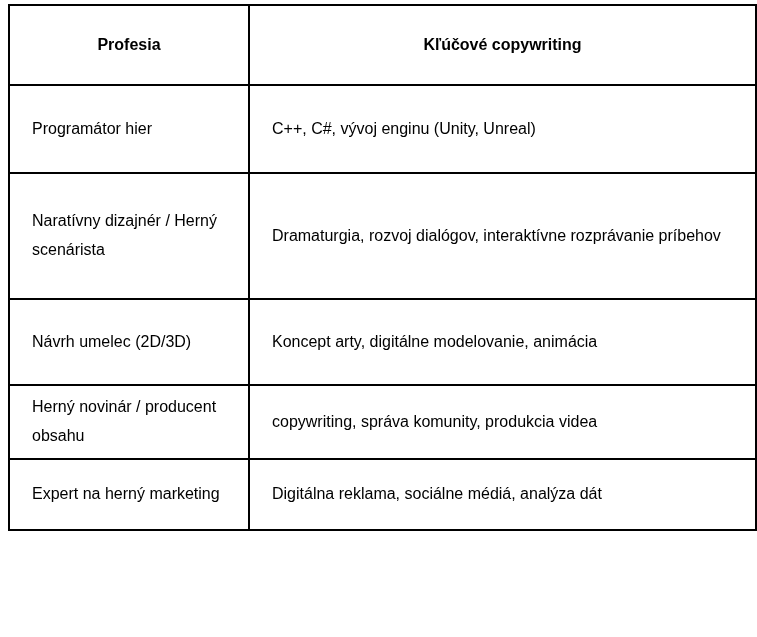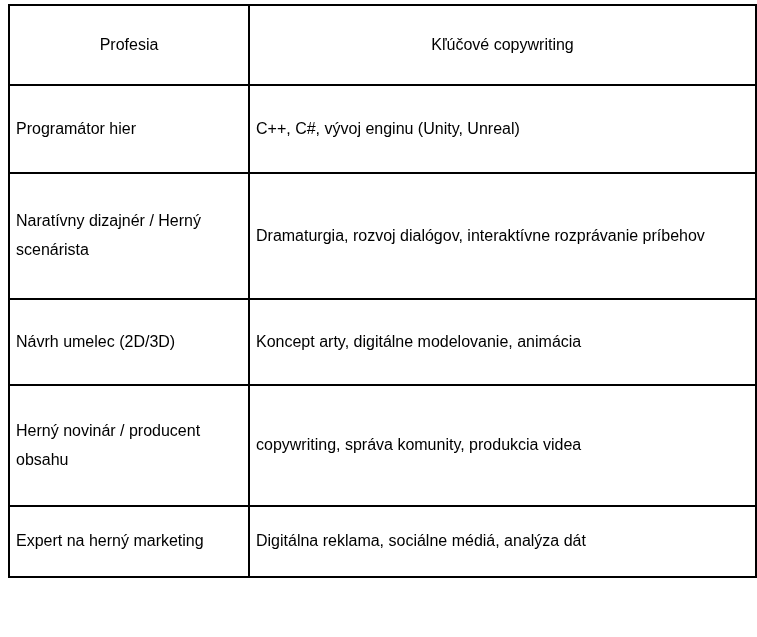--- a/index.html
+++ b/index.html
@@ -27,38 +27,38 @@
     color: #000000;
     background: #ffffff;
   }
   table.professions col.col-profession   { width: 240px; }
   table.professions col.col-competencies { width: 507px; }
   table.professions th,
   table.professions td {
     border: 2px solid #000000;
     vertical-align: middle;
     line-height: 1.8;
-    padding: 2px 8px 2px 6px;
+    padding: 2px 8px 2px 22px;
     overflow: hidden;
     word-wrap: break-word;
   }
   table.professions th {
-    font-weight: normal;
+    font-weight: bold;
     text-align: center;
     padding: 2px 12px;
   }
   table.professions td {
     text-align: left;
   }
   tr.h-header { height: 80px; }
   tr.h-s1 { height: 88px; }  
   tr.h-s2 { height: 84px; }
   tr.h-d1 { height: 126px; margin-top: 40px; } 
   tr.h-s3 { height: 86px; }
-  tr.h-d2 { height: 121px; }
+  tr.h-d2 { height: 74px; }
   tr.h-s4 { height: 71px; }
 </style>
 </head>
 <body>
 
 <div class="table-wrap">
   <table class="professions">
     <colgroup>
       <col class="col-profession">
       <col class="col-competencies">

